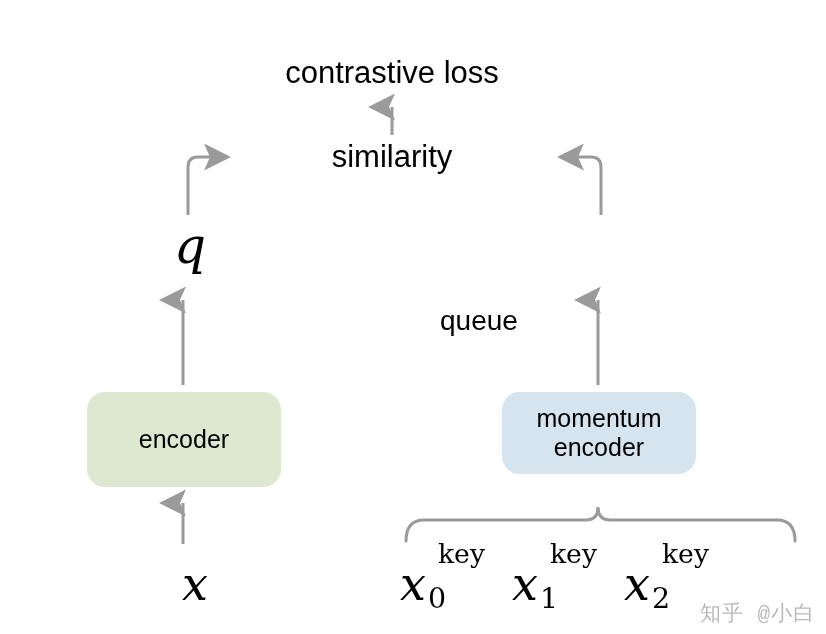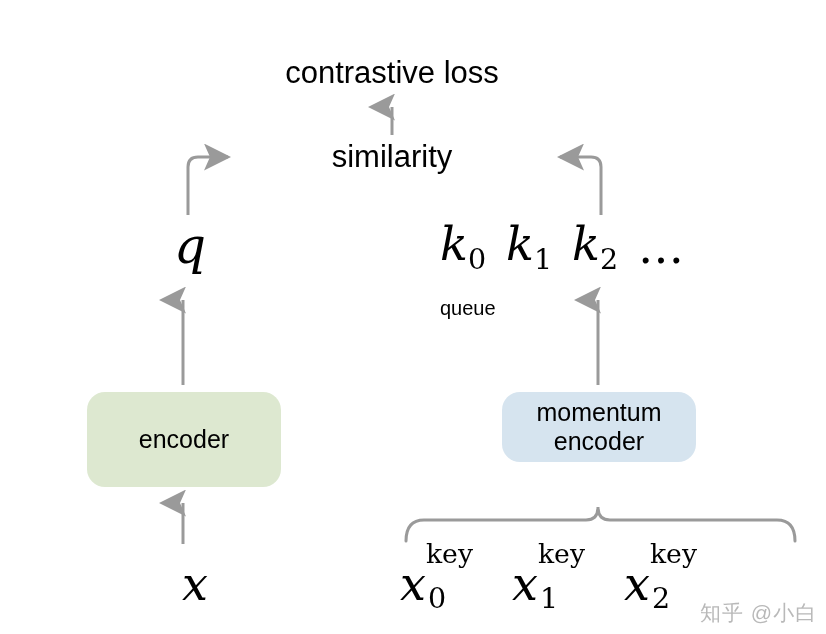--- a/index.html
+++ b/index.html
@@ -41,21 +41,21 @@
   #encoder-box {
     left: 87px;
     top: 375px;
     width: 194px;
     height: 95px;
   }
   #momentum-encoder-box {
     left: 502px;
     top: 375px;
     width: 194px;
-    height: 70px;
+    height: 82px;
   }
   
   .label {
     font-family: "Liberation Sans", sans-serif;
     color: #000000;
     white-space: nowrap;
   }
   #contrastive-loss-label {
     left: 0px;
     top: 38px;
@@ -67,23 +67,23 @@
   #similarity-label {
     left: 0px;
     top: 122px;
     width: 826px;
     font-size: 31px;
     justify-content: center;
     transform: translateX(-21px);
   }
   #queue-label {
     left: 440px;
-    top: 280px;
+    top: 288px;
     width: 130px;
-    font-size: 20px;
+    font-size: 28px;
     justify-content: flex-start;
   }
   
   .math {
     font-family: "DejaVu Serif", "Liberation Serif", serif;
     color: #000000;
     white-space: nowrap;
     font-style: italic;
   }
   .math .up {
@@ -132,42 +132,42 @@
     width: 140px;
   }
   .xkey .stack {
     display: inline-block;
     position: relative;
     width: 0;
     height: 0;
   }
   .xkey .sup-key {
     position: absolute;
-    left: 0;
+    left: 12px;
     top: -46px;
     font-style: normal;
     font-size: 0.58em;
   }
   .xkey .sub-idx {
     position: absolute;
     left: 2px;
     top: -2px;
     font-style: normal;
     font-size: 0.62em;
   }
   #x-key-0 { left: 400px; }
   #x-key-1 { left: 512px; }
   #x-key-2 { left: 624px; }
 
   
   #watermark {
     position: absolute;
     left: 700px;
     top: 582px;
-    font-family: Liberation Sans, sans-serif;
+    font-family: Liberation Mono, monospace;
     font-size: 21px;
     color: #b9b9b9;
     white-space: nowrap;
     letter-spacing: 1px;
   }
   svg#arrows {
     position: absolute;
     left: 0;
     top: 0;
     width: 826px;
@@ -208,26 +208,20 @@
     <path d="M406,524 Q406,503 424,503 L586,503 Q598,503 598,490
              Q598,503 610,503 L777,503 Q795,503 795,524" fill="none" stroke="#9a9a9a" stroke-width="3" stroke-linecap="round"></path>
   </svg>
 
   <div class="node label" id="contrastive-loss-label">contrastive loss</div>
 
   <div class="node label" id="similarity-label">similarity</div>
 
   <div class="node math" id="q-symbol">q</div>
 
-  <div class="node math" id="k-list">
-    <span class="kitem"><span>k</span><sub>0</sub></span>
-      <span class="kitem"><span>k</span><sub>1</sub></span>
-      <span class="kitem"><span>k</span><sub>2</sub></span>
-      <span class="up">…</span>
-  </div>
 
   <div class="node label" id="queue-label">queue</div>
 
   <div class="node box" id="encoder-box" style="background: rgb(221, 232, 208);">
     <span>encoder</span>
   </div>
 
   <div class="node box" id="momentum-encoder-box" style="background: rgb(214, 228, 239);">
     <div>
       <div>momentum</div>

